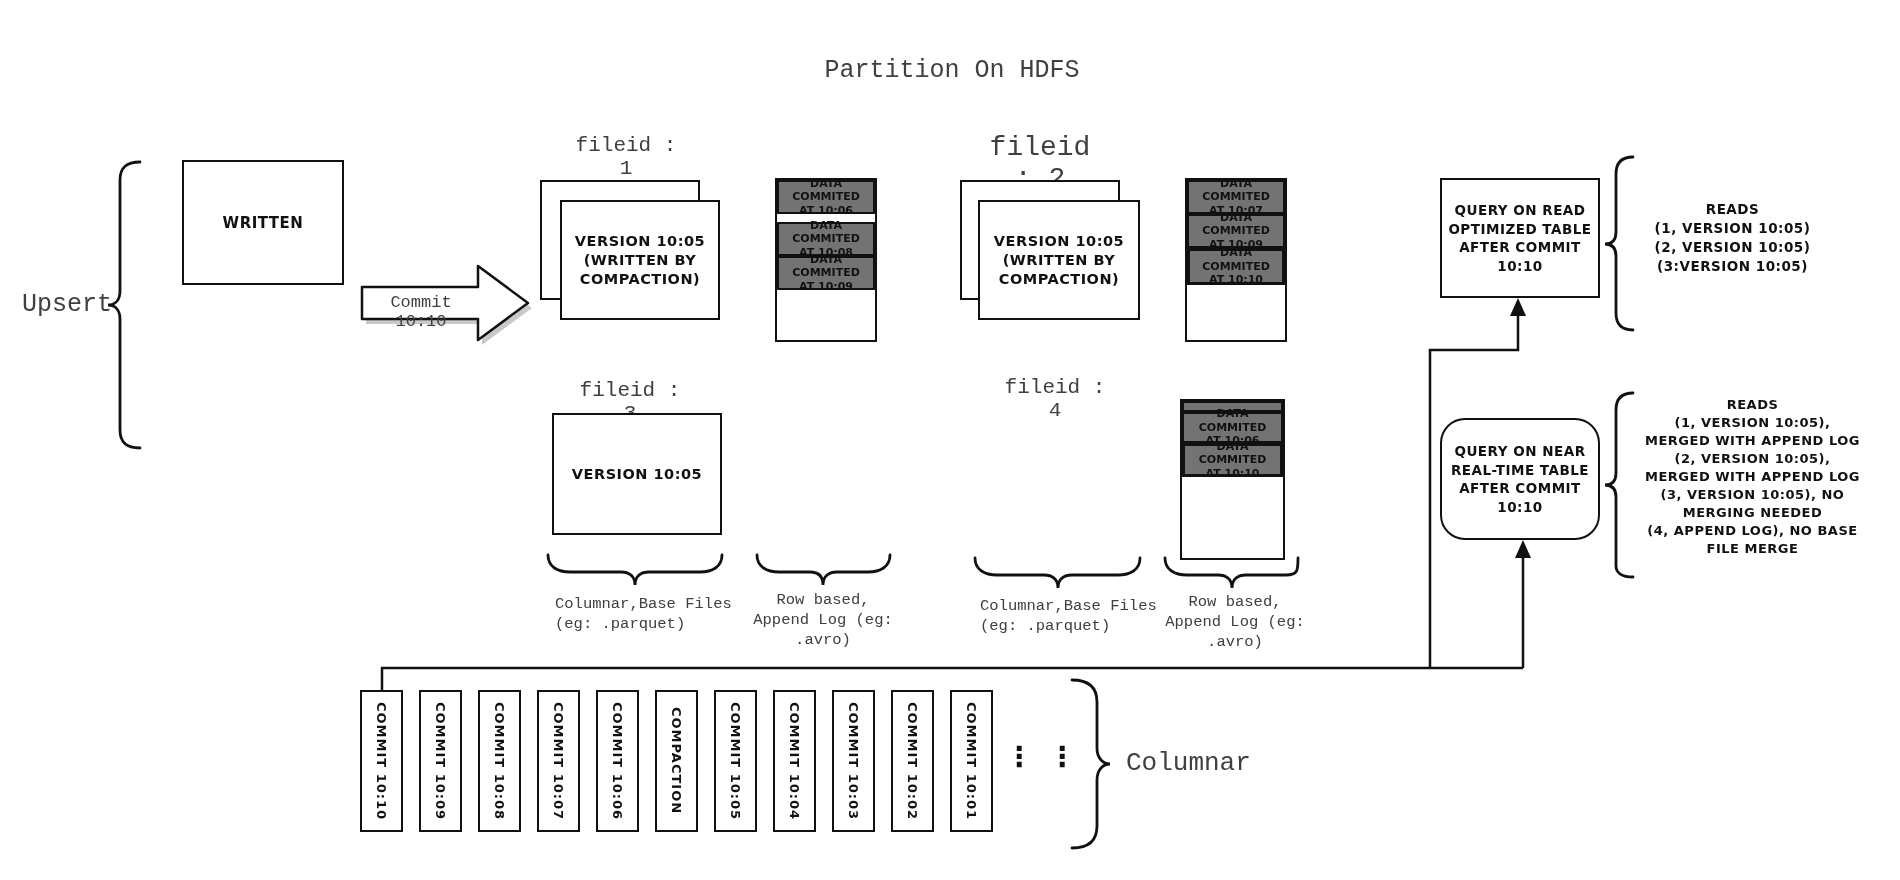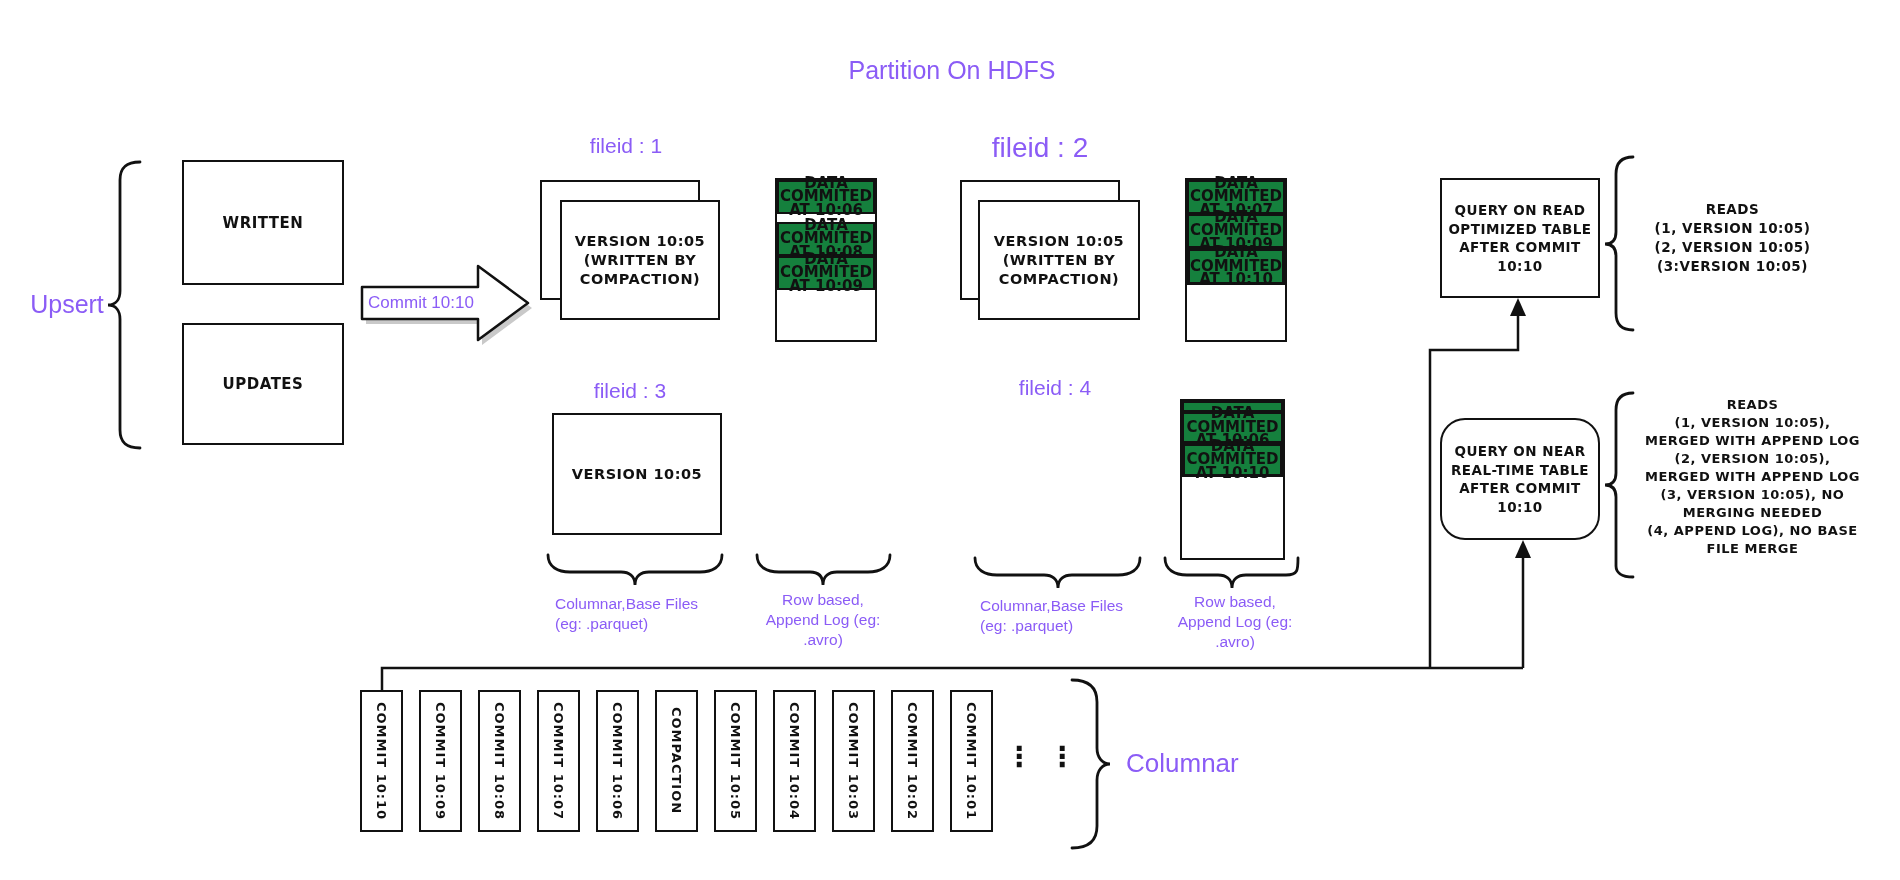--- a/index.html
+++ b/index.html
@@ -1,27 +1,27 @@
 <!DOCTYPE html>
 <html><head>
 <meta charset="utf-8">
 <style>
   html,body{margin:0;padding:0;background:#ffffff;}
   #stage{position:relative;width:1900px;height:880px;background:#ffffff;overflow:hidden;
          font-family:"DejaVu Sans",sans-serif;color:#111;}
   .abs{position:absolute;}
   .txt{white-space:pre-line;}
-  .hand{font-family:Liberation Sans, sans-serif;font-weight:400;color:#8b5cf6;}
+  .hand{font-family:Liberation Mono, monospace;font-weight:400;color:#404040;}
   .caps{font-weight:700;letter-spacing:.5px;color:#111;}
   .box{position:absolute;border:2px solid #111;background:#fff;box-sizing:border-box;
        display:flex;align-items:center;justify-content:center;text-align:center;}
   .logbox{position:absolute;border:2.5px solid #111;background:#fff;box-sizing:border-box;}
   .cell{position:absolute;left:0;width:100%;border:2px solid #111;box-sizing:border-box;
         display:flex;align-items:center;justify-content:center;text-align:center;
-        font-size:15px;font-weight:700;line-height:13.5px;background:#15803d;}
+        font-size:11px;font-weight:700;line-height:13.5px;background:#737373;}
   .cell.bold{border-width:3.5px;}
   .tbox{position:absolute;top:0;width:43px;height:142px;border:2.5px solid #111;
         box-sizing:border-box;background:#fff;display:flex;align-items:center;justify-content:center;}
   .tbox span{writing-mode:vertical-rl;font-size:13px;font-weight:700;letter-spacing:1px;white-space:nowrap;}
   svg{position:absolute;left:0;top:0;}
 </style>
 </head>
 <body>
 
 <div id="stage">
@@ -46,23 +46,20 @@
     <path fill="none" stroke="#111" stroke-width="2.5" d="M382,690 L382,668 L1523,668 M1523,668 L1523,556 M1430,668 L1430,350 L1518,350 L1518,314"></path>
     <polygon points="1510,316 1518,298 1526,316" fill="#111"></polygon>
     <polygon points="1515,558 1523,540 1531,558" fill="#111"></polygon>
   </svg>
 
   <div class="abs hand" style="left:800px;top:56px;width:304px;text-align:center;font-size:25px;">Partition On HDFS</div>
 
   <div class="abs hand" style="left:22px;top:290px;width:90px;text-align:center;font-size:25px;">Upsert</div>
   <div class="box caps" style="left:182px;top:160px;width:162px;height:125px;font-size:15px;">
     <span class="txt">WRITTEN</span>
-  </div>
-  <div class="box caps" style="left:182px;top:323px;width:162px;height:122px;font-size:15px;">
-    <span class="txt">UPDATES</span>
   </div>
   <div class="abs hand" style="left:366px;top:293px;width:110px;text-align:center;font-size:17px;">Commit 10:10</div>
 
   <div class="abs hand" style="left:566px;top:134px;width:120px;text-align:center;font-size:21px;">fileid : 1</div>
   <div class="box" style="left:540px;top:180px;width:160px;height:120px;"></div>
   <div class="box caps" style="left:560px;top:200px;width:160px;height:120px;font-size:14.5px;line-height:19px;">
     <span class="txt">VERSION 10:05
 (WRITTEN BY
 COMPACTION)</span>
   </div>

